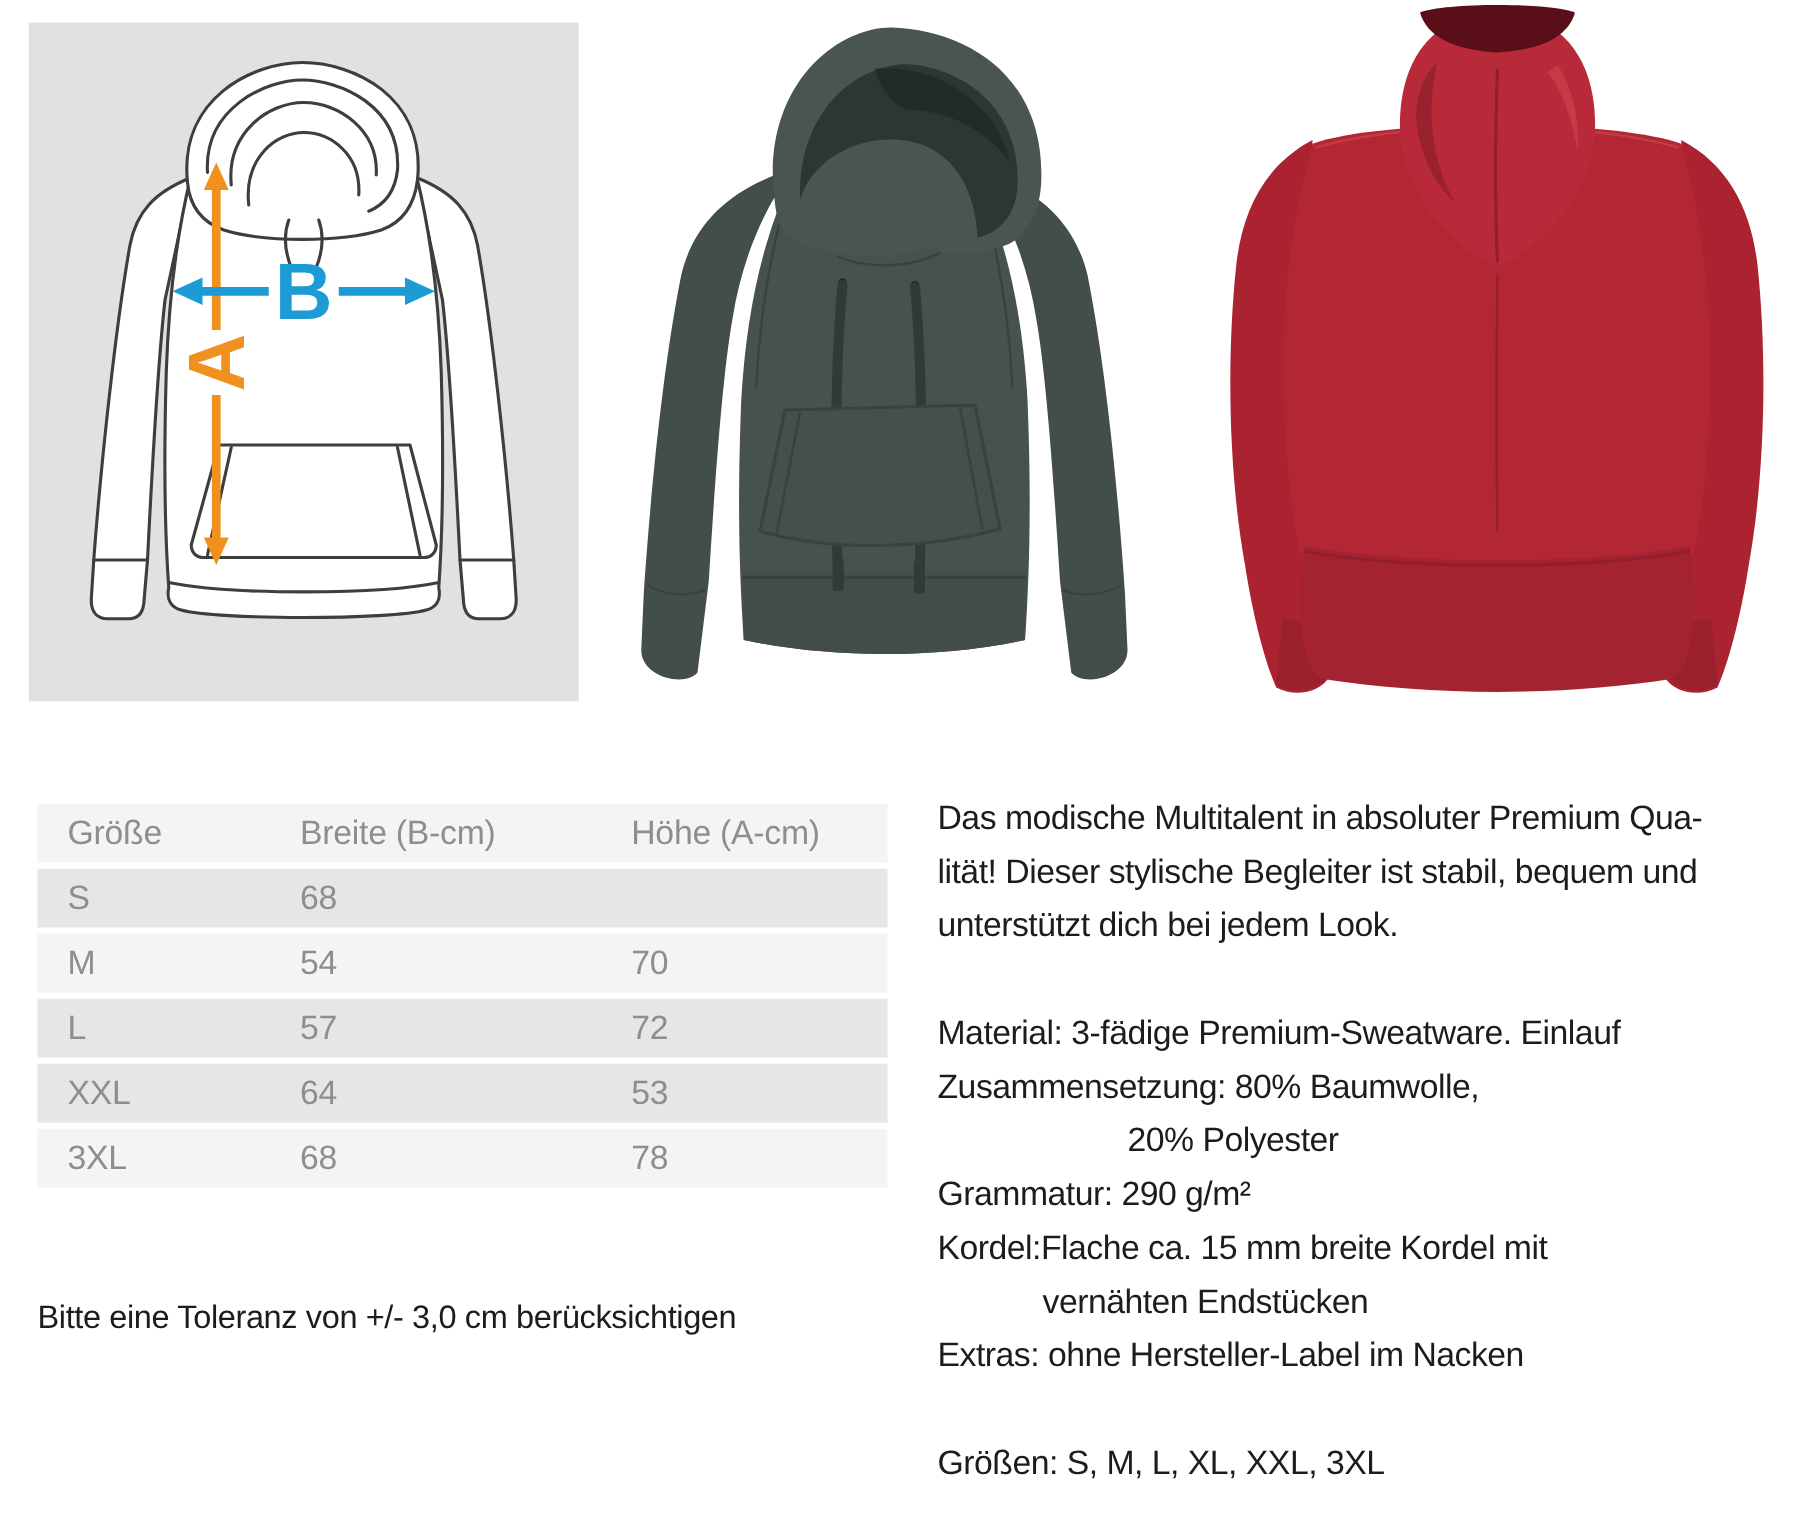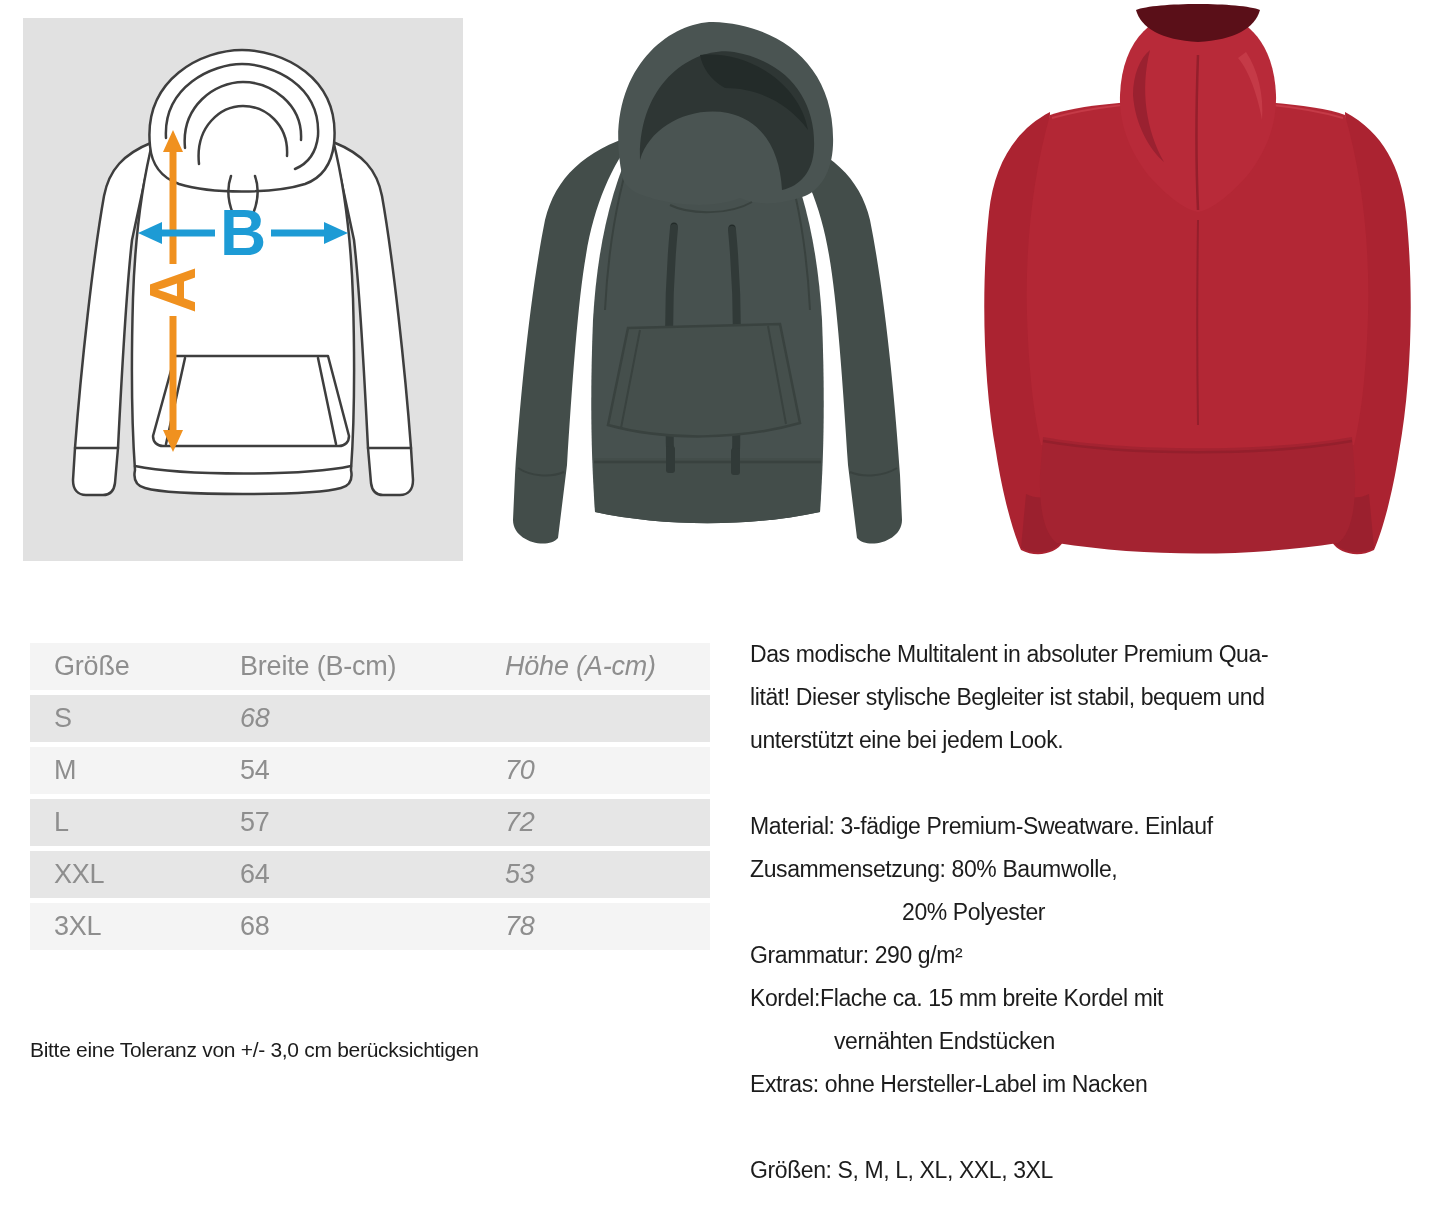--- a/index.html
+++ b/index.html
@@ -20,32 +20,32 @@
   
   .size-table{position:absolute;left:30px;top:643px;width:680px;}
   .t-row{
     display:flex;align-items:center;height:47px;margin-bottom:5px;
     font-size:27px;color:var(--table-text,#8e8e8e);letter-spacing:-0.2px;justify-content:center;
   }
   .t-row.light{background:var(--table-row-light,#f4f4f4);}
   .t-row.dark{background:var(--table-row-dark,#e6e6e6);}
   .c1{width:210px;padding-left:24px;box-sizing:border-box;}
   .c2{width:265px;}
-  .c3{flex:1;font-style:italic;}
+  .c3{flex:1;}
 
   .tolerance{
     position:absolute;left:30px;top:1038px;margin:0;
-    font-size:21px;color:var(--body-text,#1c1c1c);letter-spacing:-0.3px;
+    font-size:26px;color:var(--body-text,#1c1c1c);letter-spacing:-0.3px;
   }
 
   
   .description{position:absolute;left:750px;top:633px;width:695px;}
   .dline{
     height:43px;line-height:43px;white-space:nowrap;
-    font-size:23px;color:var(--body-text,#1c1c1c);letter-spacing:-0.4px;
+    font-size:27px;color:var(--body-text,#1c1c1c);letter-spacing:-0.4px;
   }
   .dline.ind1{padding-left:84px;}
   .dline.ind2{padding-left:152px;}
 </style>
 </head>
 <body>
 
 <div class="panel">
   <svg width="440" height="543" viewBox="0 0 440 543">
     <g fill="#ffffff" style="stroke:var(--lineart-stroke)" stroke-width="2.5" stroke-linejoin="round" stroke-linecap="round">
@@ -177,21 +177,21 @@
     <div class="c2">68</div>
     <div class="c3">78</div>
   </div>
 </div>
 
 <p class="tolerance">Bitte eine Toleranz von +/- 3,0 cm berücksichtigen</p>
 
 <div class="description">
   <div class="dline">Das modische Multitalent in absoluter Premium Qua-</div>
   <div class="dline">lität! Dieser stylische Begleiter ist stabil, bequem und</div>
-  <div class="dline">unterstützt eine bei jedem Look.</div>
+  <div class="dline">unterstützt dich bei jedem Look.</div>
   <div class="dline"></div>
   <div class="dline">Material: 3-fädige Premium-Sweatware. Einlauf</div>
   <div class="dline">Zusammensetzung: 80% Baumwolle,</div>
   <div class="dline ind2">20% Polyester</div>
   <div class="dline">Grammatur: 290 g/m²</div>
   <div class="dline">Kordel:Flache ca. 15 mm breite Kordel mit</div>
   <div class="dline ind1">vernähten Endstücken</div>
   <div class="dline">Extras: ohne Hersteller-Label im Nacken</div>
   <div class="dline"></div>
   <div class="dline">Größen: S, M, L, XL, XXL, 3XL</div>

